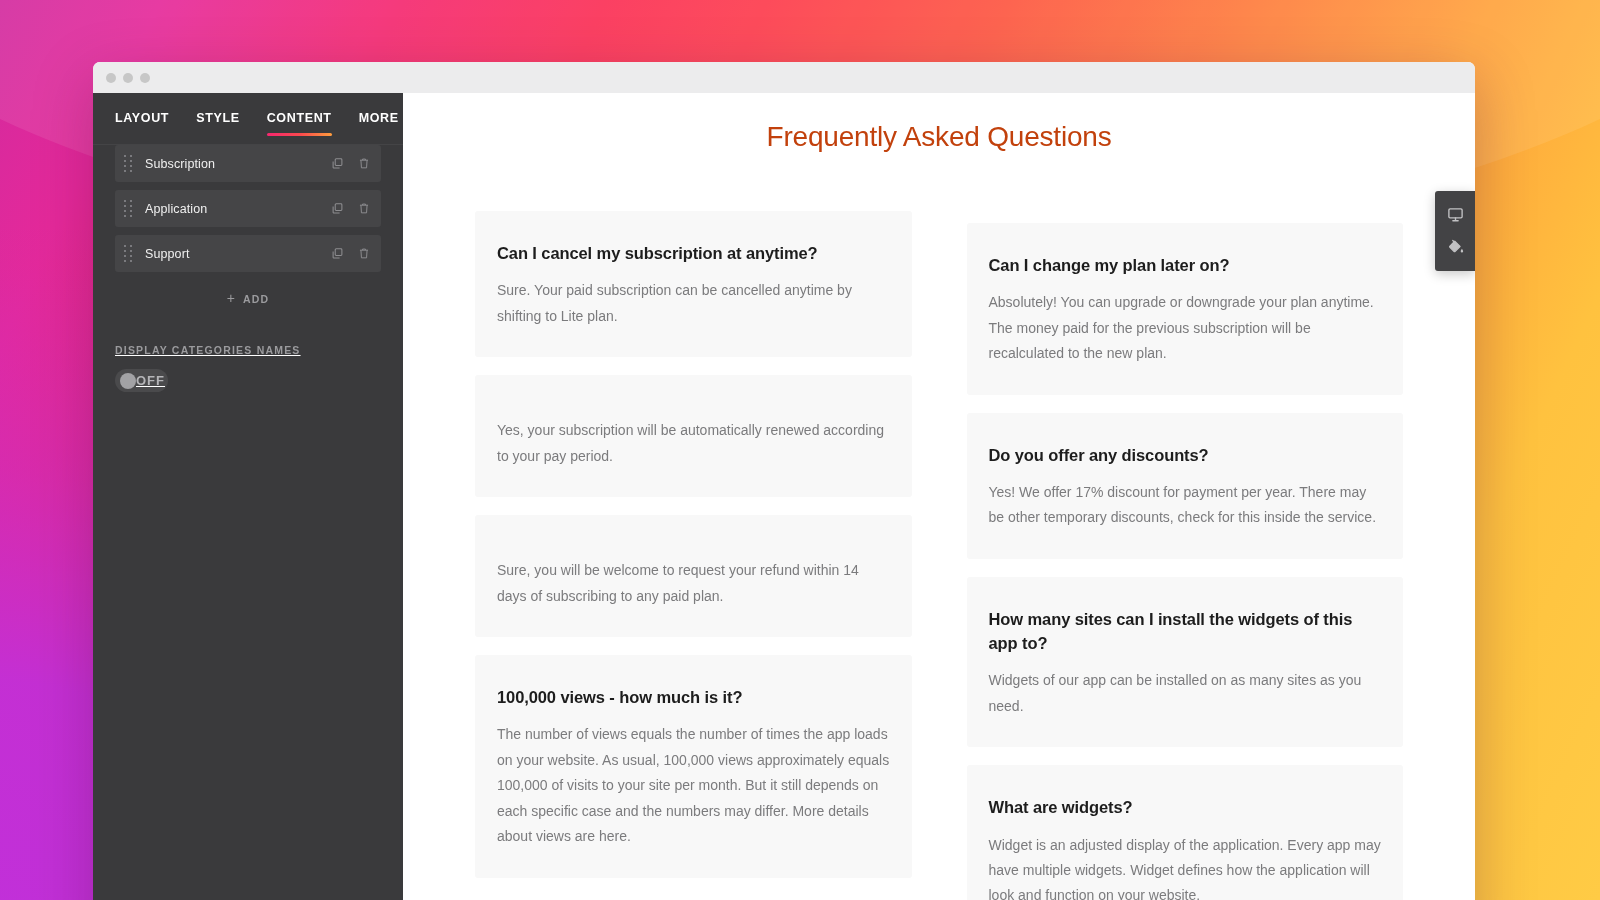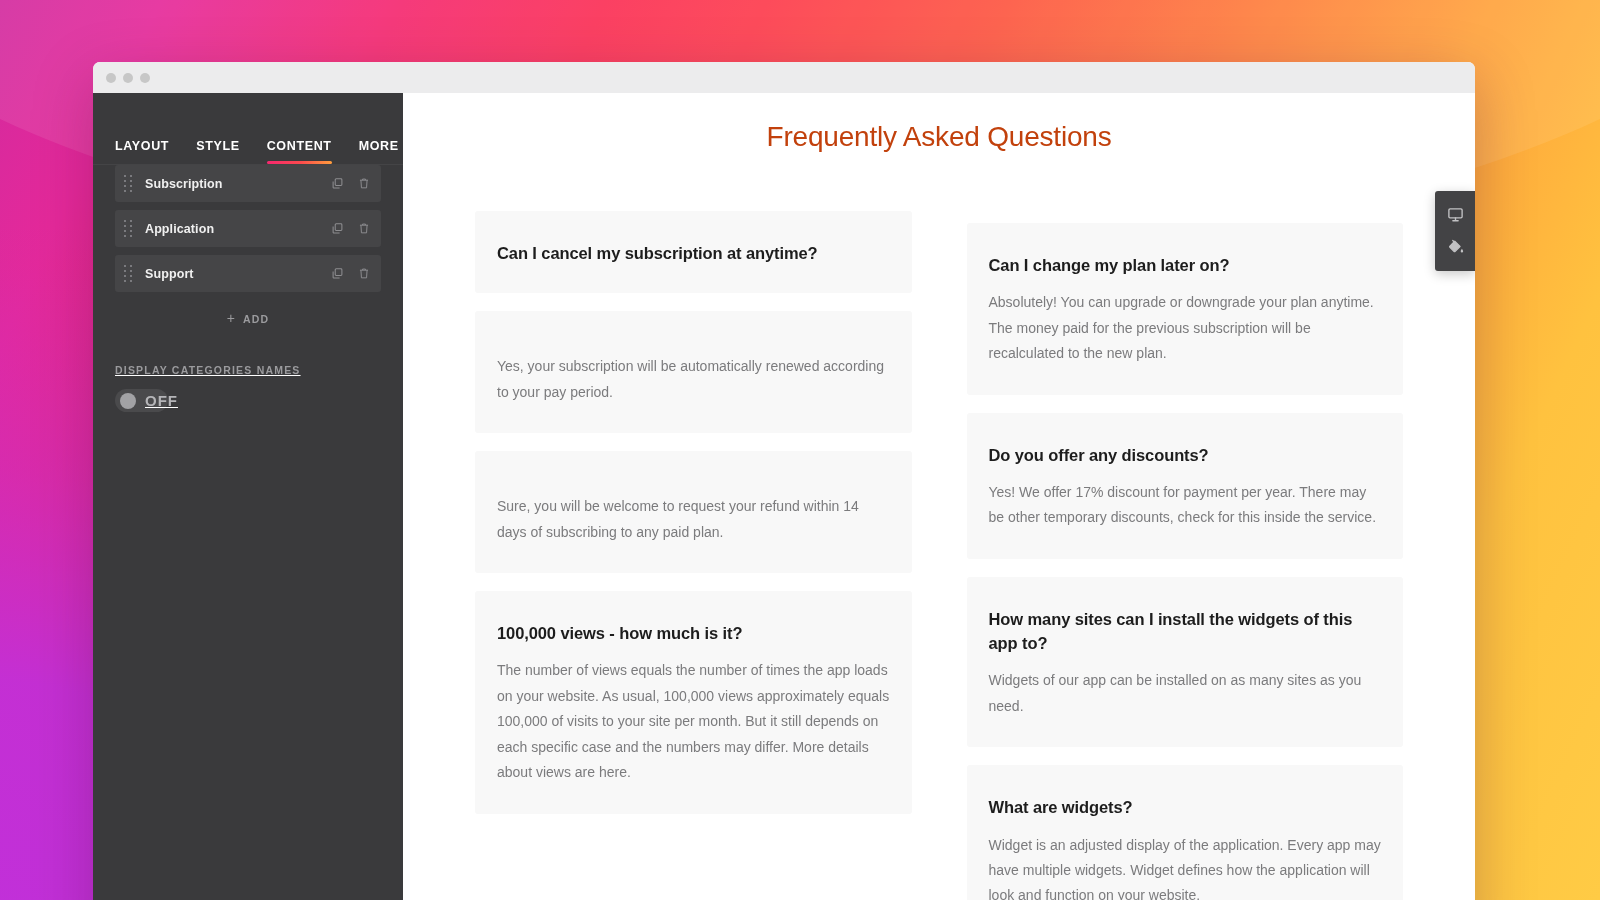--- a/index.html
+++ b/index.html
@@ -93,26 +93,25 @@
   #sidebar {
     width: 310px;
     flex: 0 0 310px;
     background: #3a3a3c;
     color: #fff;
     position: relative;
   }
 
   #tabs {
     display: flex;
-    align-items: flex-end;
+    align-items: flex-start;
     gap: 27px;
     padding: 18px 22px 0 22px;
     height: 52px;
     border-bottom: 1px solid rgba(255,255,255,0.055);
-    margin-top: 20px;
   }
   .tab {
     position: relative;
     font-size: 12.5px;
     font-weight: bold;
     letter-spacing: 0.65px;
     color: #ffffff;
     padding-bottom: 11px;
     cursor: pointer;
     white-space: nowrap;
@@ -139,21 +138,20 @@
 
   .cat-row {
     height: 37px;
     background: #454547;
     border-radius: 3px;
     margin-bottom: 8px;
     display: flex;
     align-items: center;
     padding: 0 11px 0 9px;
     cursor: pointer;
-    font-weight: bold;
   }
   .drag-handle {
     width: 9px;
     display: grid;
     grid-template-columns: 3px 3px;
     grid-auto-rows: 3px;
     gap: 2px 3px;
     margin-right: 12px;
     cursor: grab;
     flex: 0 0 auto;
@@ -212,25 +210,24 @@
     cursor: pointer;
     position: relative;
   }
   .knob {
     width: 16px; height: 16px;
     border-radius: 50%;
     background: #a2a2a5;
     flex: 0 0 auto;
   }
   .switch-label {
-    font-size: 15px;
+    font-size: 13px;
     font-weight: bold;
     letter-spacing: 1px;
     color: #b5b5b8;
-    margin-left: 9px;
   }
 
   
   #canvas {
     flex: 1;
     background: #ffffff;
     position: relative;
     overflow: hidden;
     padding: 0 72px;
   }
@@ -427,20 +424,21 @@
 
       <main id="canvas">
 
         <h1 id="faq-title">Frequently Asked Questions</h1>
 
         <div id="faq-grid">
 
           <div class="faq-col left">
             <div class="faq-card">
               <div class="faq-q">Can I cancel my subscription at anytime?</div>
+              <div class="faq-a">Sure. Your paid subscription can be cancelled anytime by shifting to Lite plan.</div>
             </div>
             <div class="faq-card">
               <div class="faq-a">Yes, your subscription will be automatically renewed according to your pay period.</div>
             </div>
             <div class="faq-card">
               <div class="faq-a">Sure, you will be welcome to request your refund within 14 days of subscribing to any paid plan.</div>
             </div>
             <div class="faq-card">
               <div class="faq-q">100,000 views - how much is it?</div>
               <div class="faq-a">The number of views equals the number of times the app loads on your website. As usual, 100,000 views approximately equals 100,000 of visits to your site per month. But it still depends on each specific case and the numbers may differ. More details about views are here.</div>

